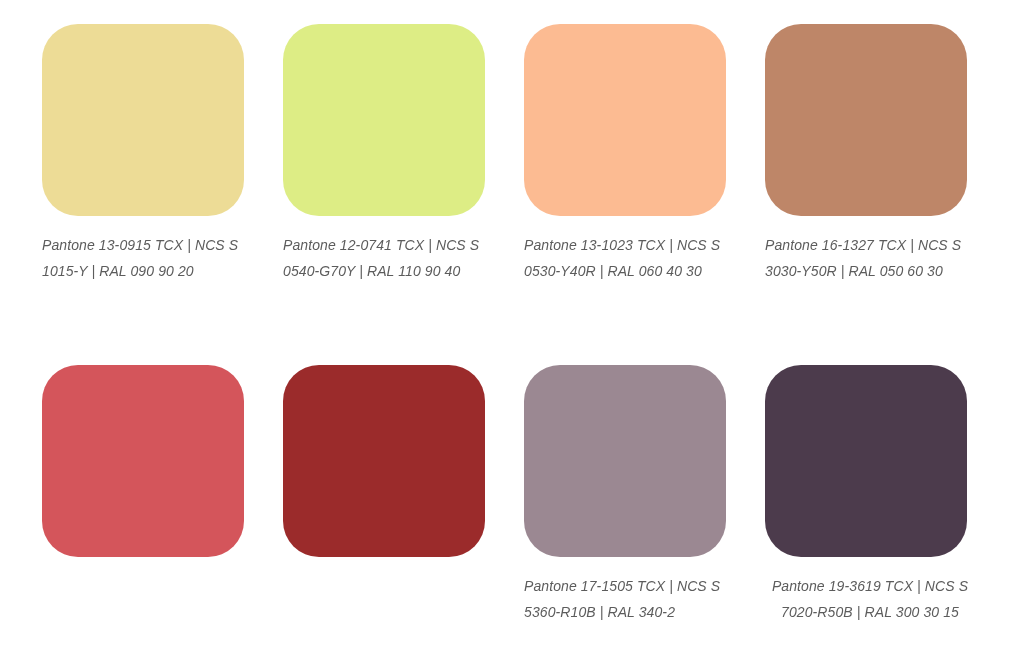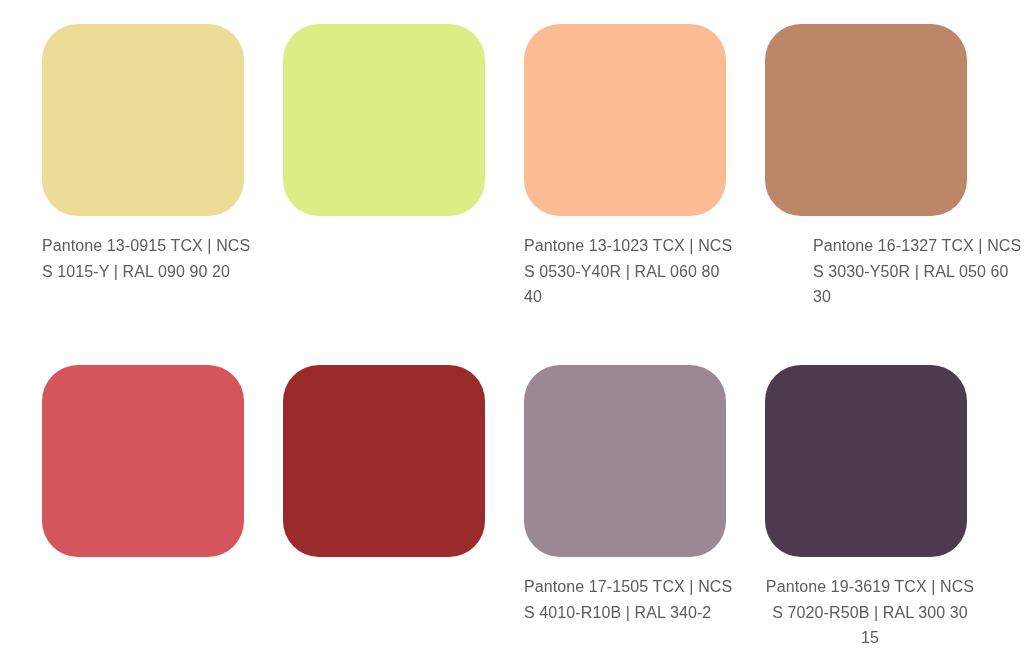--- a/index.html
+++ b/index.html
@@ -27,63 +27,65 @@
   }
   .swatch-chip {
     width: 202px;
     height: 192px;
     border-radius: 36px;
     flex: none;
   }
   .swatch-caption {
     margin-top: 17px;
     width: 210px;
-    font-size: 16px;
+    font-size: 14px;
     line-height: 25.5px;
     color: #5c5c5c;
     letter-spacing: 0.1px;
     white-space: pre-line;
     word-break: normal;
+    font-style: italic;
   }
 </style>
 </head>
 <body style="background-color: rgb(255, 255, 255);">
 
 <div id="palette-grid">
 
   <div class="swatch-cell">
     <div class="swatch-chip" style="background-color: rgb(237, 220, 150);"></div>
     <div class="swatch-caption" style="color: rgb(92, 92, 92);">Pantone 13-0915 TCX | NCS S 1015-Y | RAL 090 90 20</div>
   </div>
 
   <div class="swatch-cell">
     <div class="swatch-chip" style="background-color: rgb(221, 237, 133);"></div>
+    <div class="swatch-caption" style="color: rgb(92, 92, 92);">Pantone 12-0741 TCX | NCS S 0540-G70Y | RAL 110 90 40</div>
   </div>
 
   <div class="swatch-cell">
     <div class="swatch-chip" style="background-color: rgb(252, 187, 146);"></div>
-    <div class="swatch-caption" style="color: rgb(92, 92, 92);">Pantone 13-1023 TCX | NCS S 0530-Y40R | RAL 060 80 40</div>
+    <div class="swatch-caption" style="color: rgb(92, 92, 92);">Pantone 13-1023 TCX | NCS S 0530-Y40R | RAL 060 40 30</div>
   </div>
 
   <div class="swatch-cell">
     <div class="swatch-chip" style="background-color: rgb(190, 134, 104);"></div>
-    <div class="swatch-caption" style="color: rgb(92, 92, 92); margin-left: 48px;">Pantone 16-1327 TCX | NCS S 3030-Y50R | RAL 050 60 30</div>
+    <div class="swatch-caption" style="color: rgb(92, 92, 92);">Pantone 16-1327 TCX | NCS S 3030-Y50R | RAL 050 60 30</div>
   </div>
 
   <div class="swatch-cell">
     <div class="swatch-chip" style="background-color: rgb(212, 85, 91);"></div>
   </div>
 
   <div class="swatch-cell">
     <div class="swatch-chip" style="background-color: rgb(155, 43, 43);"></div>
   </div>
 
   <div class="swatch-cell">
     <div class="swatch-chip" style="background-color: rgb(155, 136, 146);"></div>
-    <div class="swatch-caption" style="color: rgb(92, 92, 92);">Pantone 17-1505 TCX | NCS S 4010-R10B | RAL 340-2</div>
+    <div class="swatch-caption" style="color: rgb(92, 92, 92);">Pantone 17-1505 TCX | NCS S 5360-R10B | RAL 340-2</div>
   </div>
 
   <div class="swatch-cell">
     <div class="swatch-chip" style="background-color: rgb(76, 59, 76);"></div>
     <div class="swatch-caption" style="color: rgb(92, 92, 92); text-align: center;">Pantone 19-3619 TCX | NCS S 7020-R50B | RAL 300 30 15</div>
   </div>
 
 </div>
 
 </body></html>

